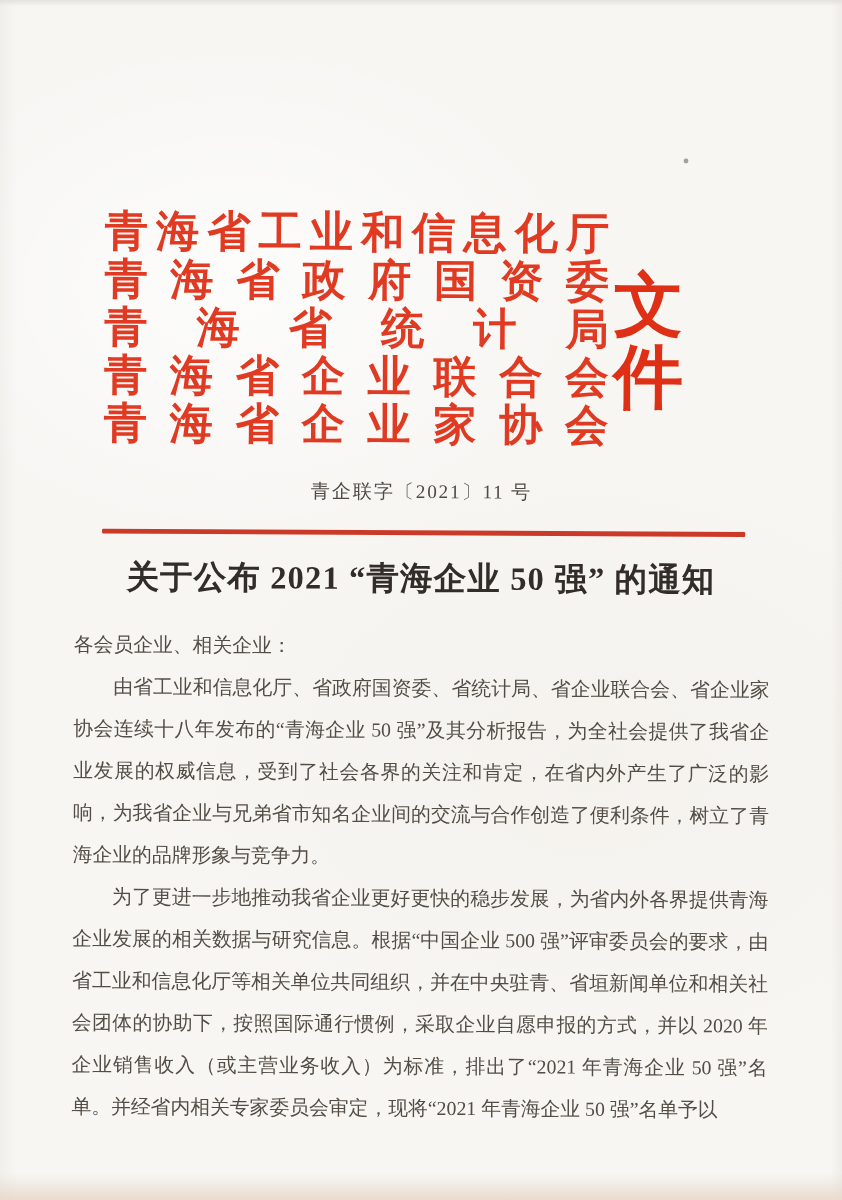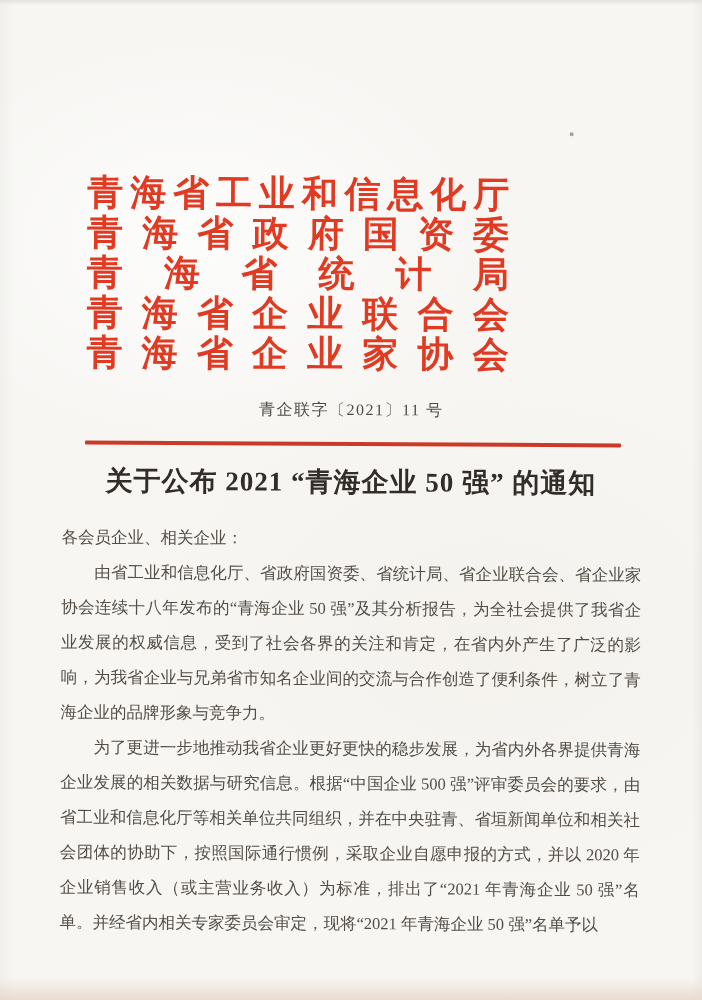--- a/index.html
+++ b/index.html
@@ -181,20 +181,21 @@
             <span>青</span>
             <span>海</span>
             <span>省</span>
             <span>企</span>
             <span>业</span>
             <span>家</span>
             <span>协</span>
             <span>会</span>
           </div>
       </div>
+      <div class="doc-type">文件</div>
     </div>
 
     <div class="doc-number">青企联字〔2021〕11 号</div>
 
     <div class="red-line"></div>
 
     <h1 class="title">关于公布 2021 “青海企业 50 强” 的通知</h1>
 
     <div class="body-block">
       <p class="salutation">各会员企业、相关企业：</p>

